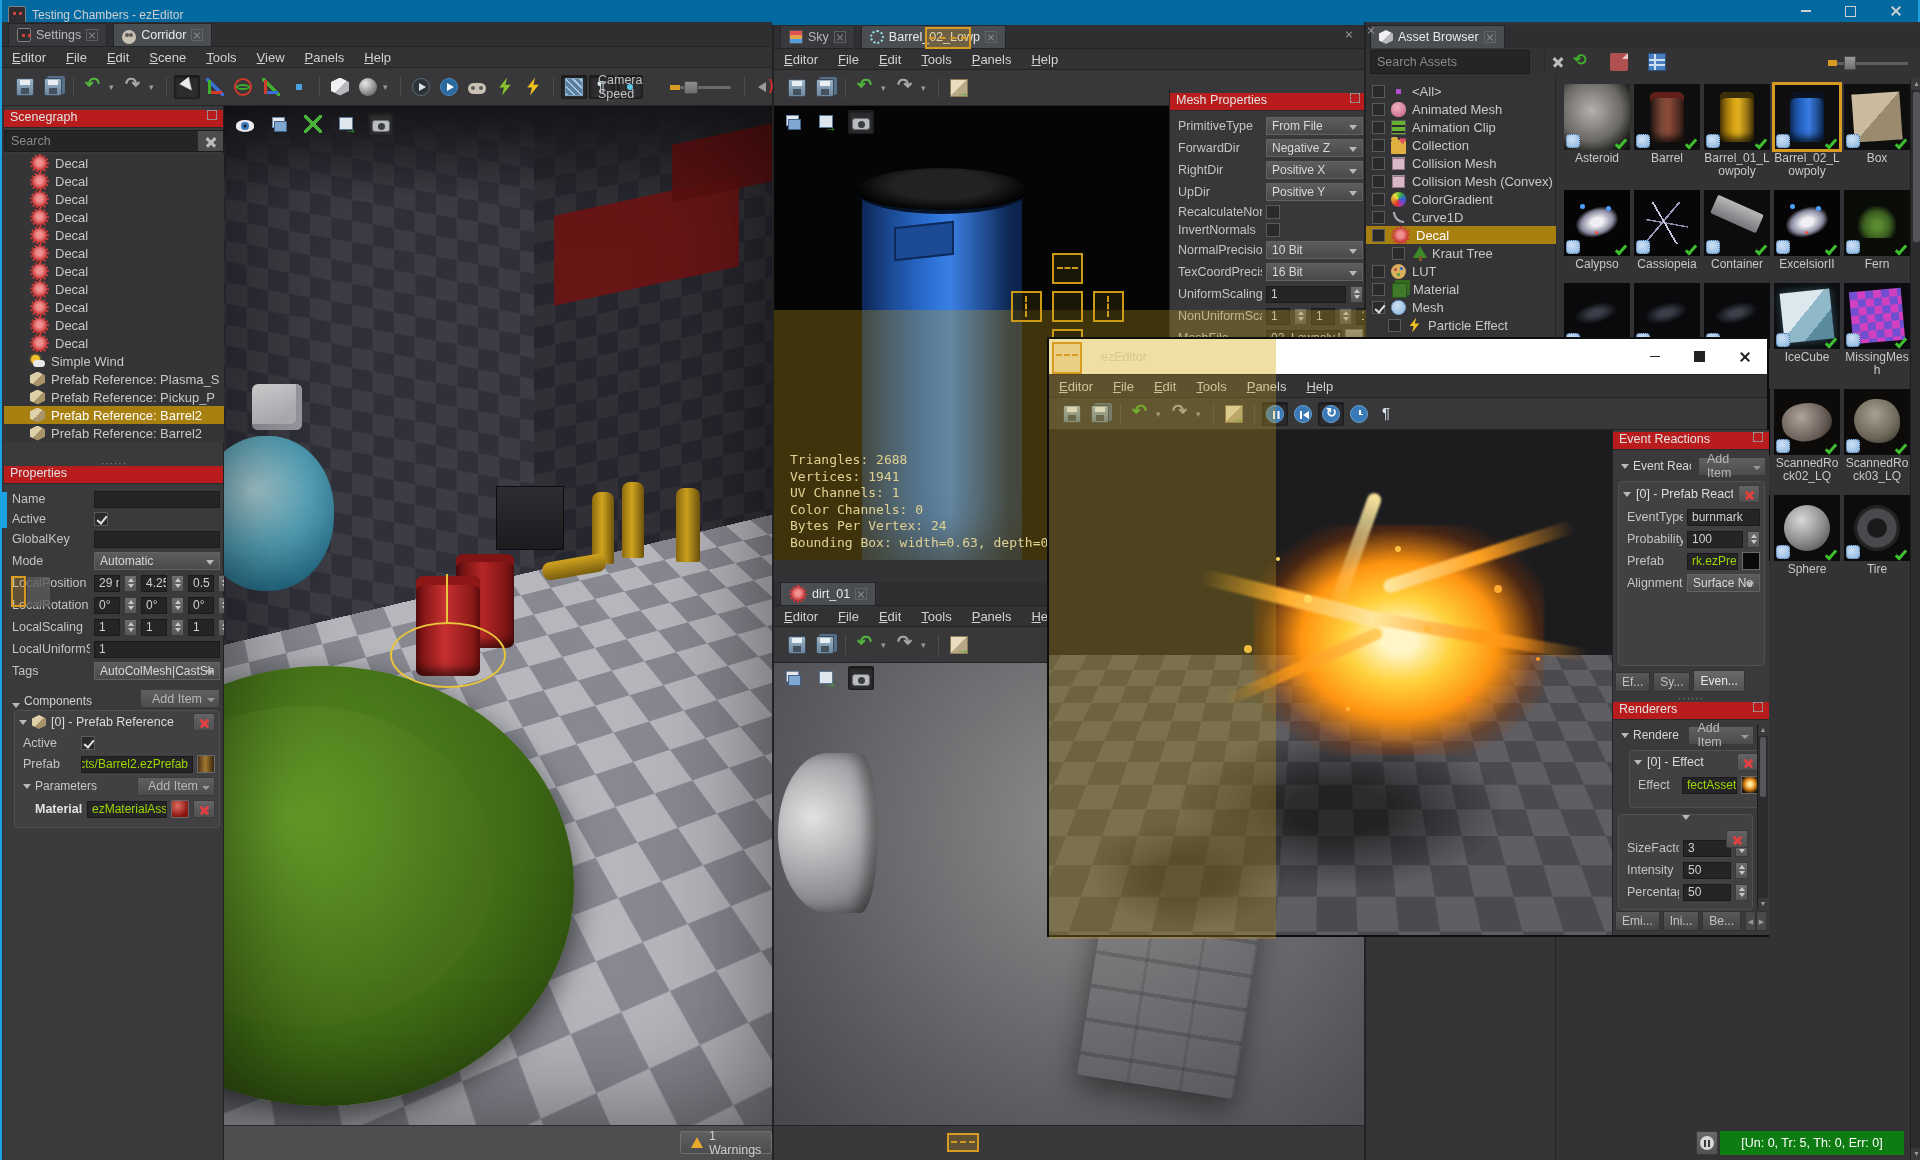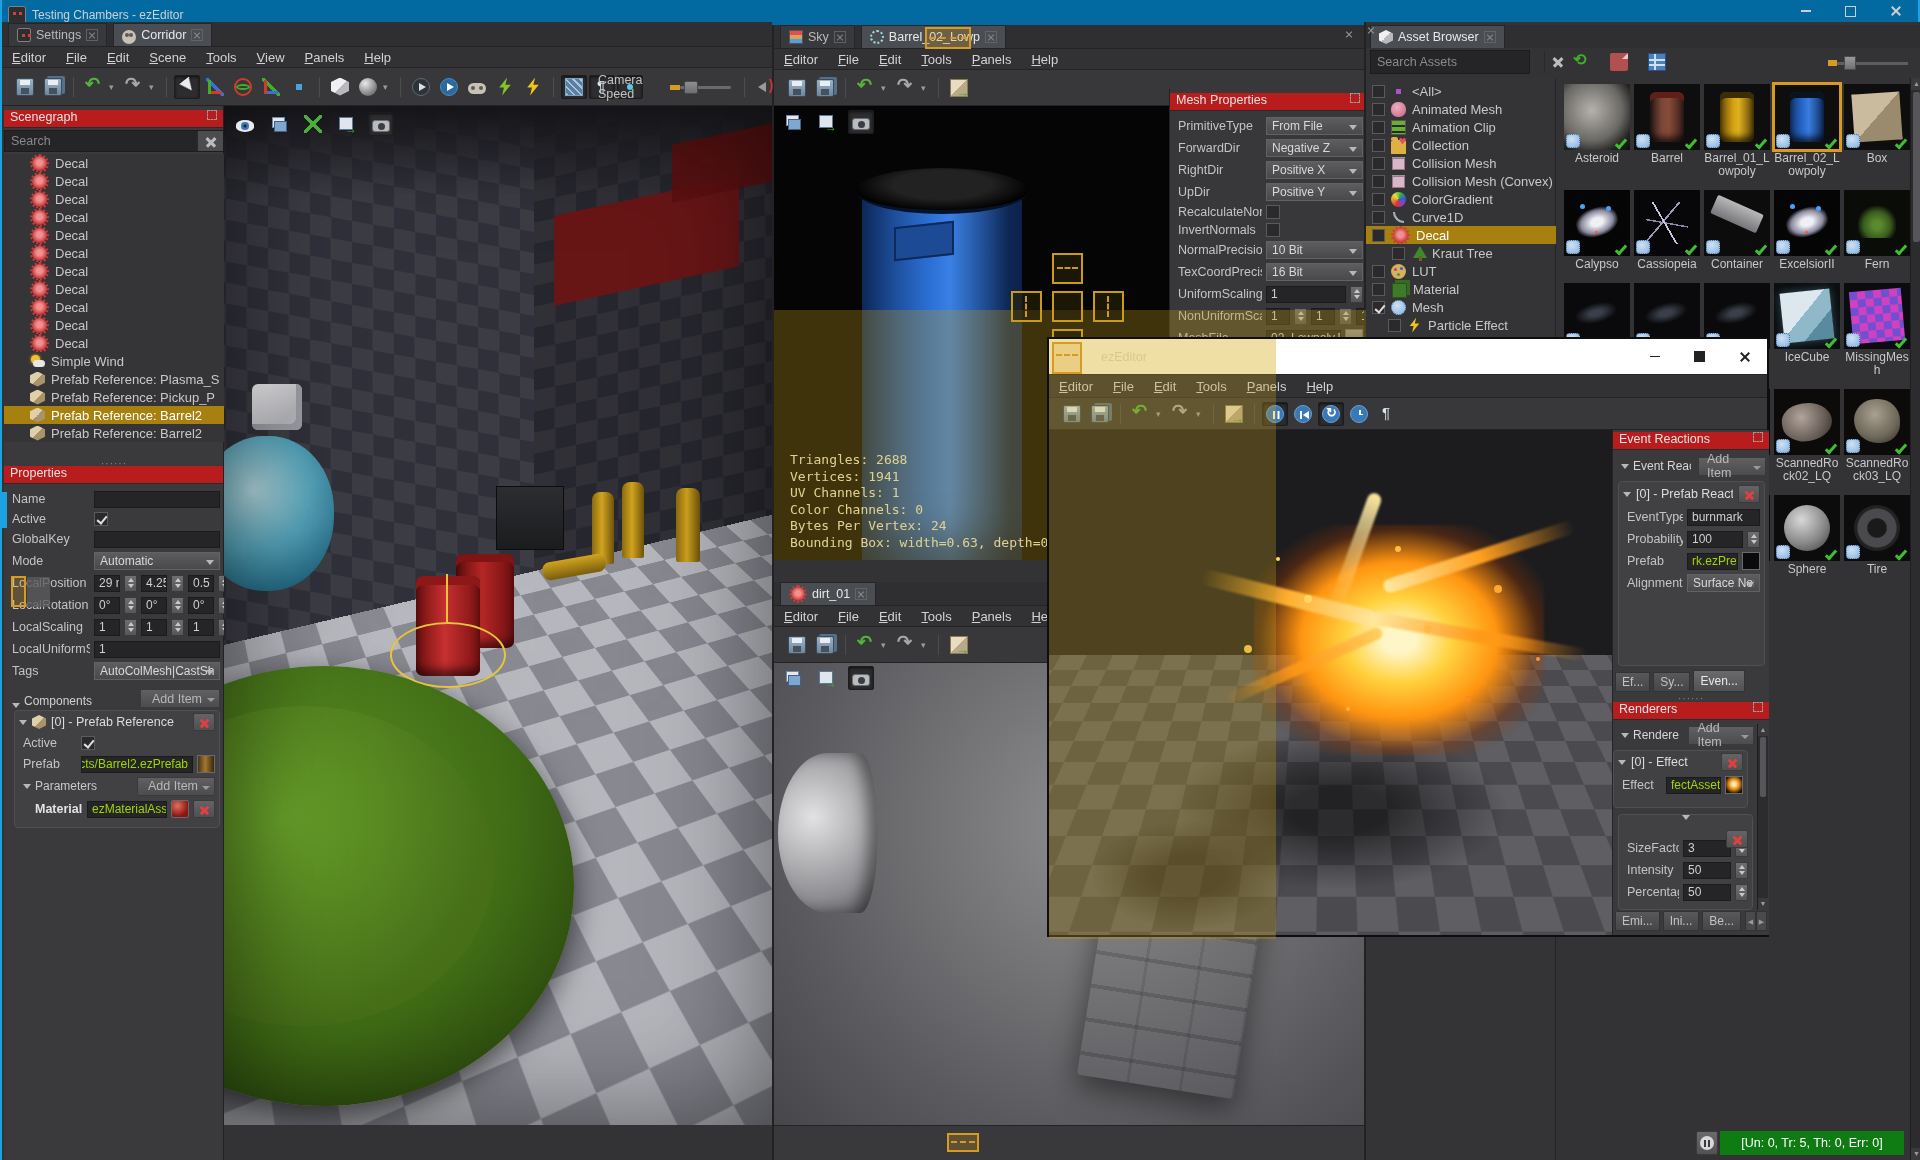--- a/index.html
+++ b/index.html
@@ -605,20 +605,26 @@
           </div>
           <div class="tbtn">
             <span class="ic ic-window-export"></span>
           </div>
           <div class="tbtn pressed">
             <span class="ic ic-camera"></span>
           </div>
         </div>
     </div>
 
+    <div class="abs" style="left:222px;top:1103px;width:548px;height:35px;background:#4c4e50;border-top:1px solid #2a2a2c;">
+      <div class="abs" style="left:456px;top:5px;height:23px;background:linear-gradient(#5e6062,#4a4c4e);border:1px solid #6e7072;border-radius:2px;display:flex;align-items:center;gap:6px;padding:0 10px;">
+        <span style="width:0;height:0;border-left:6px solid transparent;border-right:6px solid transparent;border-bottom:11px solid #e8a92c;position:relative;"></span>
+        <span style="color:#cfcfcf;font-size:12.5px;">1 Warnings</span>
+      </div>
+    </div>
   </div>
 
   <div class="win" id="mesh-window" style="left:770px;top:25px;width:592px;height:535px;border-left:2px solid #222;">
     <div class="tabbar" id="mesh-tabs" style="top:0;height:23px;">
         <div class="tab" style="margin-left: 6px;">
           <span class="ic ic-sky" style="width: 14px; height: 14px;"></span>
           <span>Sky</span>
           <span class="tclose"></span>
         </div>
         <div class="tab active" style="margin-left: 6px;">
@@ -1258,21 +1264,21 @@
       <div class="grip-dots" style="left:48px;top:263px;">······</div>
       <div class="phead" style="top:272px;">
         <span>Renderers</span>
         <span class="popout"></span>
       </div>
       <div class="prow" style="position:absolute;left:0;top:294px;width:145px;">
         <span class="caret-down"></span>
         <span style="overflow:hidden;white-space:nowrap;width:52px;">Rendere</span>
         <div class="additem" style="margin-left:auto;width:66px;">Add Item</div>
       </div>
-      <div class="groupbox" style="left:0;top:320px;width:135px;height:58px;">
+      <div class="groupbox" style="left:16px;top:320px;width:135px;height:58px;">
         <div class="ghead" style="height:22px;">
           <span class="caret-down"></span>
           <span style="overflow:hidden;white-space:nowrap;">[0] - Effect</span>
           <div class="redx"></div>
         </div>
         <div class="prow" style="height:24px;">
           <span class="plabel" style="width:40px;">Effect</span>
           <div class="field green">fectAsset</div>
           <div class="thumbbtn thumb-explosion"></div>
         </div>

